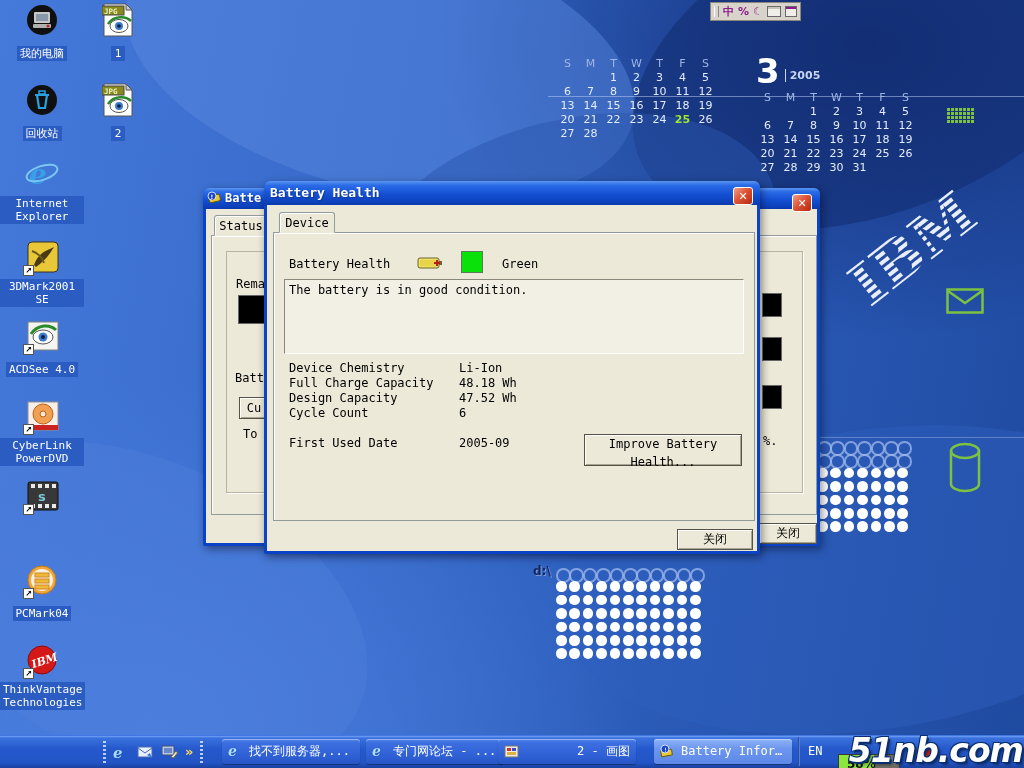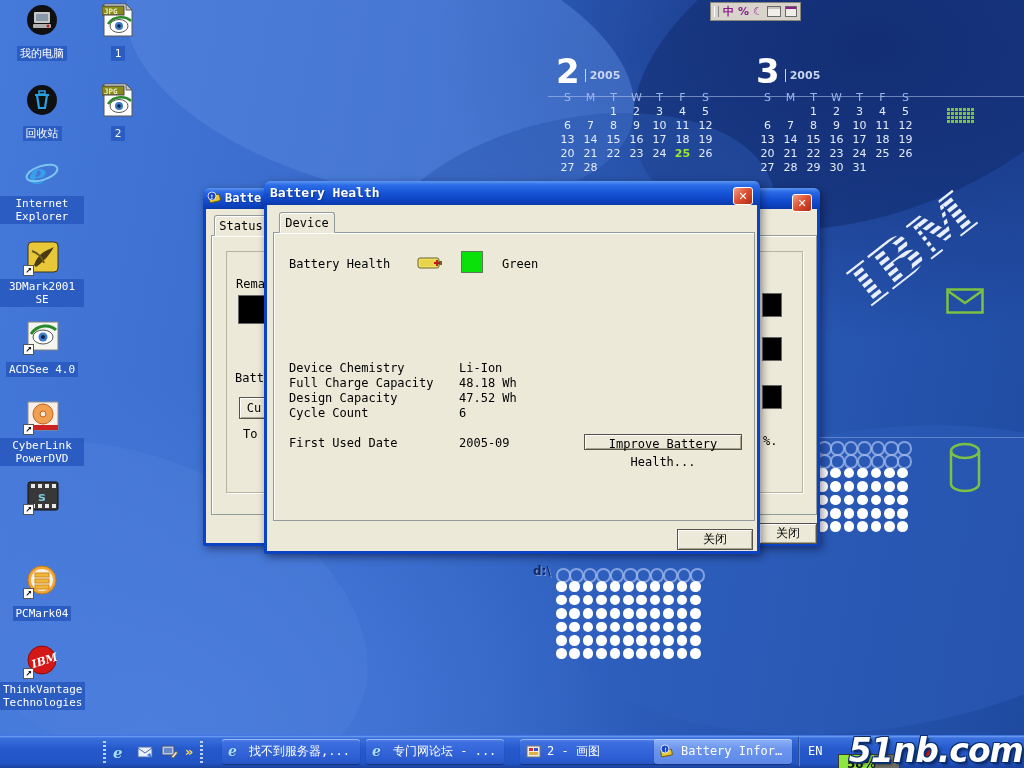--- a/index.html
+++ b/index.html
@@ -113,21 +113,20 @@
 
   <div class="wp-shape" style="left:120px;top:-70px;width:520px;height:260px;background:#5b8ae0;opacity:.45;transform:rotate(14deg);"></div>
   <div class="wp-shape" style="left:620px;top:-90px;width:520px;height:300px;background:#122b70;opacity:.55;transform:rotate(-22deg);"></div>
   <div class="wp-shape" style="left:-100px;top:460px;width:480px;height:300px;background:#4f80dc;opacity:.4;transform:rotate(24deg);"></div>
   <div class="wp-shape" style="left:560px;top:430px;width:620px;height:300px;background:#2f5fbe;opacity:.45;transform:rotate(-8deg);"></div>
   <div class="wp-shape" style="left:360px;top:120px;width:420px;height:240px;background:#2a55ae;opacity:.5;transform:rotate(-14deg);"></div>
   <div class="wp-line" style="left:548px;top:96px;width:476px;"></div>
   <div class="wp-line" style="left:810px;top:437px;width:214px;opacity:.7;"></div>
 
   <div class="cal" id="cal-0" style="left:556px;top:54px;">
-      <div class="cal-head"><span class="cal-month">2</span><span class="cal-year">2005</span></div>
       <table>
         <tbody>
           <tr>
             <th>S</th>
             <th>M</th>
             <th>T</th>
             <th>W</th>
             <th>T</th>
             <th>F</th>
             <th>S</th>
@@ -599,31 +598,34 @@
     <div class="pane" style="left:6px;top:48px;width:480px;height:287px;">
       <div class="lbl12" style="left:15px;top:24px;">Battery Health</div>
       <svg width="28" height="16" style="position:absolute;left:143px;top:22px;">
         <rect x="1" y="3" width="21" height="10" rx="2" fill="#f0e060" stroke="#6a6430"></rect>
         <rect x="3" y="5" width="17" height="6" fill="#e8d44a"></rect>
         <rect x="22" y="6" width="3" height="4" fill="#6a6430"></rect>
         <path d="M20,5 v6 M17,8 h6" stroke="#c01818" stroke-width="2"></path>
         </svg>
       <div id="status-swatch" style="position: absolute; left: 187px; top: 18px; width: 20px; height: 20px; border: 1px solid rgb(90, 122, 90); background: rgb(10, 224, 10);"></div>
       <div class="lbl12" style="left:228px;top:24px;">Green</div>
+      <div class="sunken" style="left:10px;top:46px;width:460px;height:75px;">
+        <div class="lbl12" style="left:4px;top:3px;">The battery is in good condition.</div>
+      </div>
       <div class="lbl12" style="left:15px;top:128px;">Device Chemistry</div>
       <div class="lbl12" style="left:185px;top:128px;">Li-Ion</div>
       <div class="lbl12" style="left:15px;top:143px;">Full Charge Capacity</div>
       <div class="lbl12" style="left:185px;top:143px;">48.18 Wh</div>
       <div class="lbl12" style="left:15px;top:158px;">Design Capacity</div>
       <div class="lbl12" style="left:185px;top:158px;">47.52 Wh</div>
       <div class="lbl12" style="left:15px;top:173px;">Cycle Count</div>
       <div class="lbl12" style="left:185px;top:173px;">6</div>
       <div class="lbl12" style="left:15px;top:203px;">First Used Date</div>
       <div class="lbl12" style="left:185px;top:203px;">2005-09</div>
-      <div class="btn" style="left:310px;top:201px;width:158px;height:16px;line-height:18px;">
+      <div class="btn" style="left:310px;top:201px;width:158px;height:32px;line-height:18px;">
         <span>Improve Battery Health...</span></div>
     </div>
     <div class="btn" style="left:410px;top:345px;width:76px;height:21px;line-height:19px;">
       <span>关闭</span></div>
   </div>
 
   <div class="taskbar">
     <div class="ql" style="left:103px;">
       <span class="handle"></span>
       <span class="qlicon">
@@ -639,21 +641,21 @@
             <rect x="1" y="3" width="12" height="9" rx="1" fill="#b8c8ea" stroke="#44506e"></rect>
           <rect x="3" y="5" width="8" height="5" fill="#6888c8"></rect>
           <path d="M10,14 l5,-6 l1.5,2 l-4,5 z" fill="#e8e0c8" stroke="#6a5a2a" stroke-width="0.8"></path>
           </svg></span>
       <span class="chev">»</span>
       <span class="handle"></span>
     </div>
     <div id="task-buttons">
         <div class="task-btn" style="left: 222px;"><span class="tbicon ie-e">e</span><span>找不到服务器,...</span></div>
         <div class="task-btn" style="left: 366px;"><span class="tbicon ie-e">e</span><span>专门网论坛 - ...</span></div>
-        <div class="task-btn" style="left: 520px;"><span class="tbicon"><svg width="16" height="16">
+        <div class="task-btn" style="left: 498px; text-align: right;"><span class="tbicon"><svg width="16" height="16">
               <rect x="1" y="3" width="13" height="11" fill="#f0ede0" stroke="#777"></rect>
               <rect x="3" y="5" width="4" height="3" fill="#d03030"></rect>
               <rect x="8" y="5" width="4" height="3" fill="#3050d0"></rect>
               <rect x="3" y="9" width="9" height="3" fill="#e0b040"></rect>
             </svg></span><span>2 - 画图</span></div>
         <div class="task-btn active" style="left: 654px;"><span class="tbicon"><svg width="16" height="16">
               <rect x="1" y="7" width="11" height="6" rx="1" fill="#e8c830" stroke="#6a5a10" transform="rotate(-10 6 10)"></rect>
               <circle cx="5" cy="6" r="4" fill="#1a46c8" stroke="#fff" stroke-width="0.8"></circle>
               <text x="3.8" y="8.6" font-size="6" font-weight="bold" fill="#fff">!</text>
             </svg></span><span>Battery Infor...</span></div>

